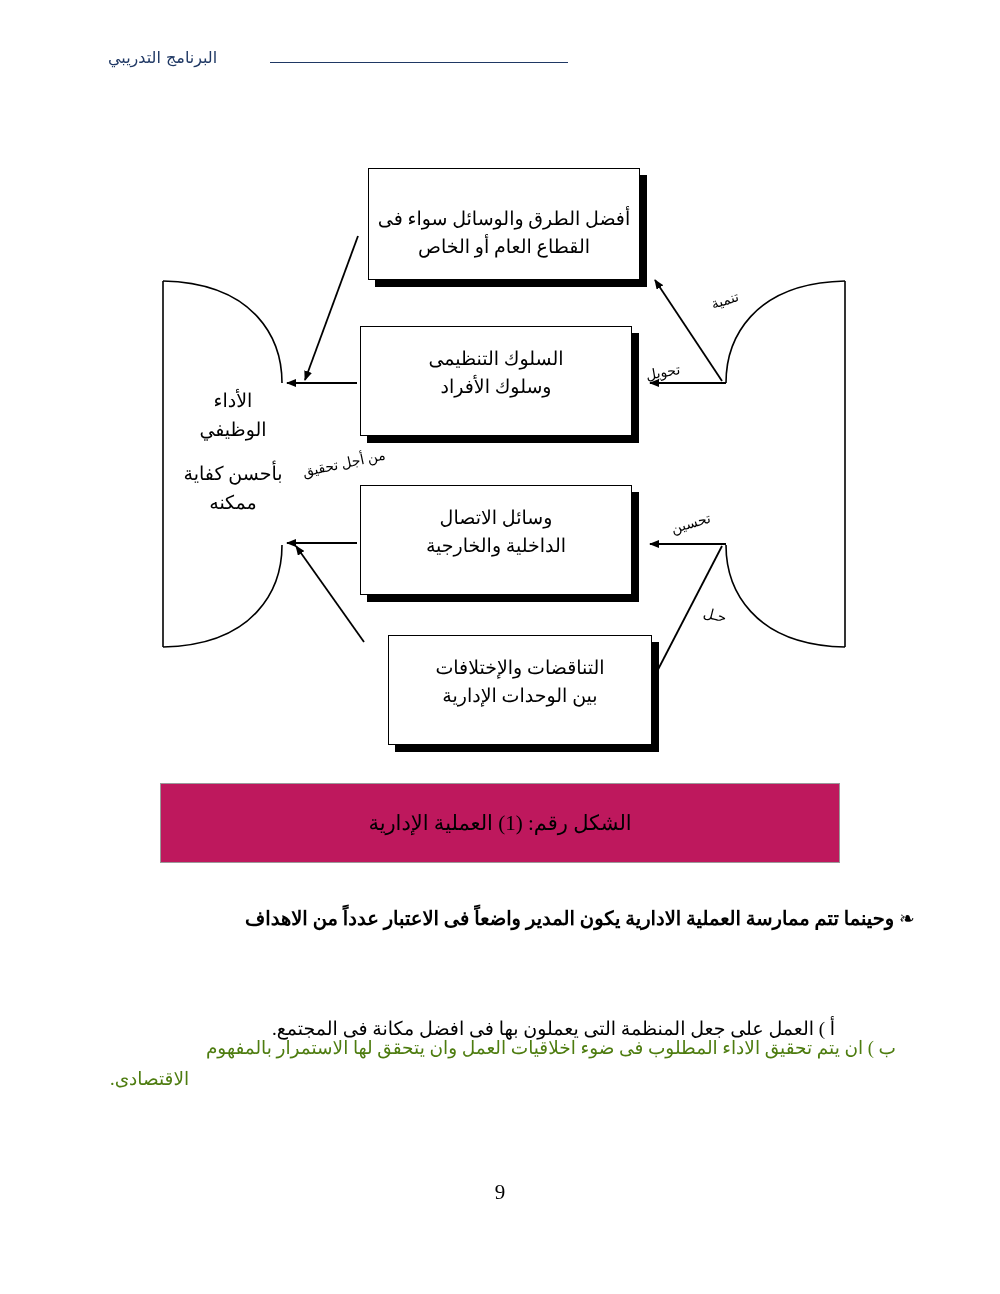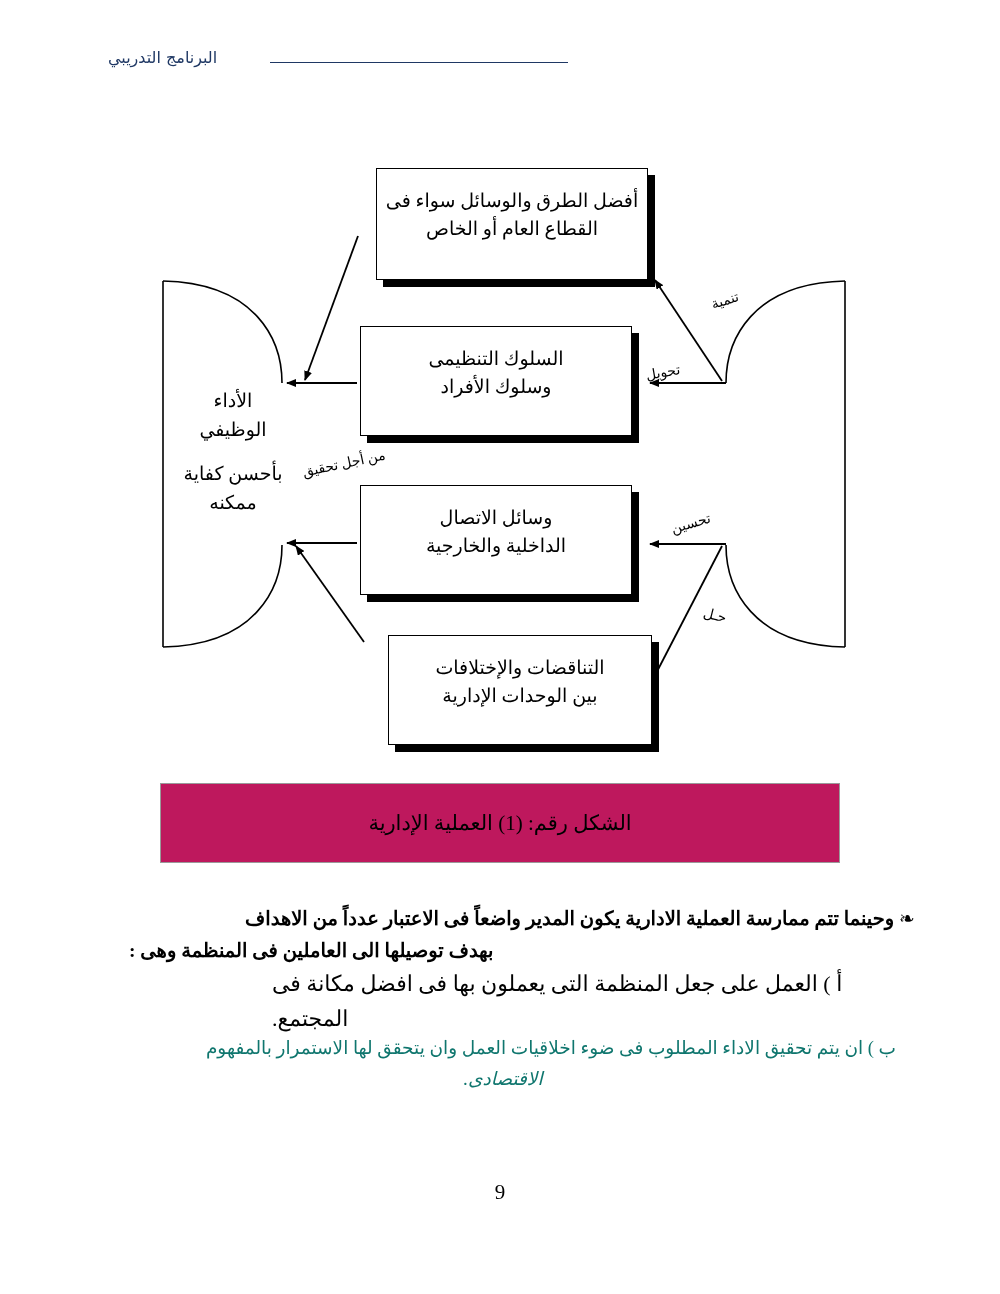--- a/index.html
+++ b/index.html
@@ -75,28 +75,28 @@
     text-align:justify;color:#000;
     font-family:"Liberation Serif","DejaVu Serif",serif;
     margin-left:19px;
   }
   .para-bold .lastline{display:block;text-align:left;}
   .bullet-glyph{
     font-family:"DejaVu Sans","Liberation Sans",sans-serif;
     font-size:19px;font-weight:bold;
   }
   .item-a{
-    position:absolute;right:108px;top:966px;width:620px;
-    font-size:22px;line-height:1.6;color:#000;text-align:left;
+    position:absolute;right:108px;top:1014px;width:620px;
+    font-size:19px;line-height:1.6;color:#000;text-align:left;
   }
   .item-b{
     position:absolute;left:110px;top:1033px;width:786px;
-    font-size:18.5px;line-height:1.68;color:#0f766e;text-align:justify;
-  }
-  .item-b .lastline{display:block;text-align:center;font-style:italic;}
+    font-size:18.5px;line-height:1.68;color:#4d7c0f;text-align:justify;
+  }
+  .item-b .lastline{display:block;text-align:left;}
   .pagenum{
     position:absolute;left:0;top:1180px;width:1000px;
     text-align:center;font-size:21px;color:#000;
     font-family:"Liberation Serif","DejaVu Serif",serif;
   }
 </style>
 </head>
 <body>
 
 <div class="page">
@@ -137,21 +137,21 @@
 
       <path d="M726,243 L650,243" stroke="#000" stroke-width="1.8" fill="none" marker-end="url(#ah)"></path>
 
       <path d="M722,241 L655,140" stroke="#000" stroke-width="1.8" fill="none" marker-end="url(#ah)"></path>
 
       <path d="M726,404 L650,404" stroke="#000" stroke-width="1.8" fill="none" marker-end="url(#ah)"></path>
 
       <path d="M722,406 L650,545" stroke="#000" stroke-width="1.8" fill="none" marker-end="url(#ah)"></path>
     </svg>
 
-    <div class="dbox" style="left:376px;top:28px;width:272px;height:112px;">
+    <div class="dbox" style="left:368px;top:28px;width:272px;height:112px;align-items:center;">
       <div class="txt">أفضل الطرق والوسائل سواء فى<br>القطاع العام أو الخاص</div>
     </div>
 
     <div class="dbox" style="left:360px;top:186px;width:272px;height:110px;">
       <div class="txt">السلوك التنظيمى<br>وسلوك الأفراد</div>
     </div>
 
     <div class="dbox" style="left:360px;top:345px;width:272px;height:110px;">
       <div class="txt">وسائل الاتصال<br>الداخلية والخارجية</div>
     </div>
@@ -178,21 +178,20 @@
     <div class="dlabel small rot-r" style="left:690px;top:465px;width:50px;">حـل</div>
   </div>
 
   <div class="caption-box">
     <div class="ctxt">الشكل رقم: (1) العملية الإدارية</div>
   </div>
 
   <div class="para-bold">
     <span class="bullet-glyph">❧</span>
     <span>وحينما تتم ممارسة العملية الادارية يكون المدير واضعاً فى الاعتبار عدداً من الاهداف</span>
-    <span class="lastline">بهدف توصيلها الى العاملين فى المنظمة وهى :</span>
   </div>
 
   <div class="item-a">أ ) العمل على جعل المنظمة التى يعملون بها فى افضل مكانة فى المجتمع.</div>
 
   <div class="item-b">
     <span>ب ) ان يتم تحقيق الاداء المطلوب فى ضوء اخلاقيات العمل وان يتحقق لها الاستمرار بالمفهوم</span>
     <span class="lastline">الاقتصادى.</span>
   </div>
 
   <div class="pagenum">9</div>

